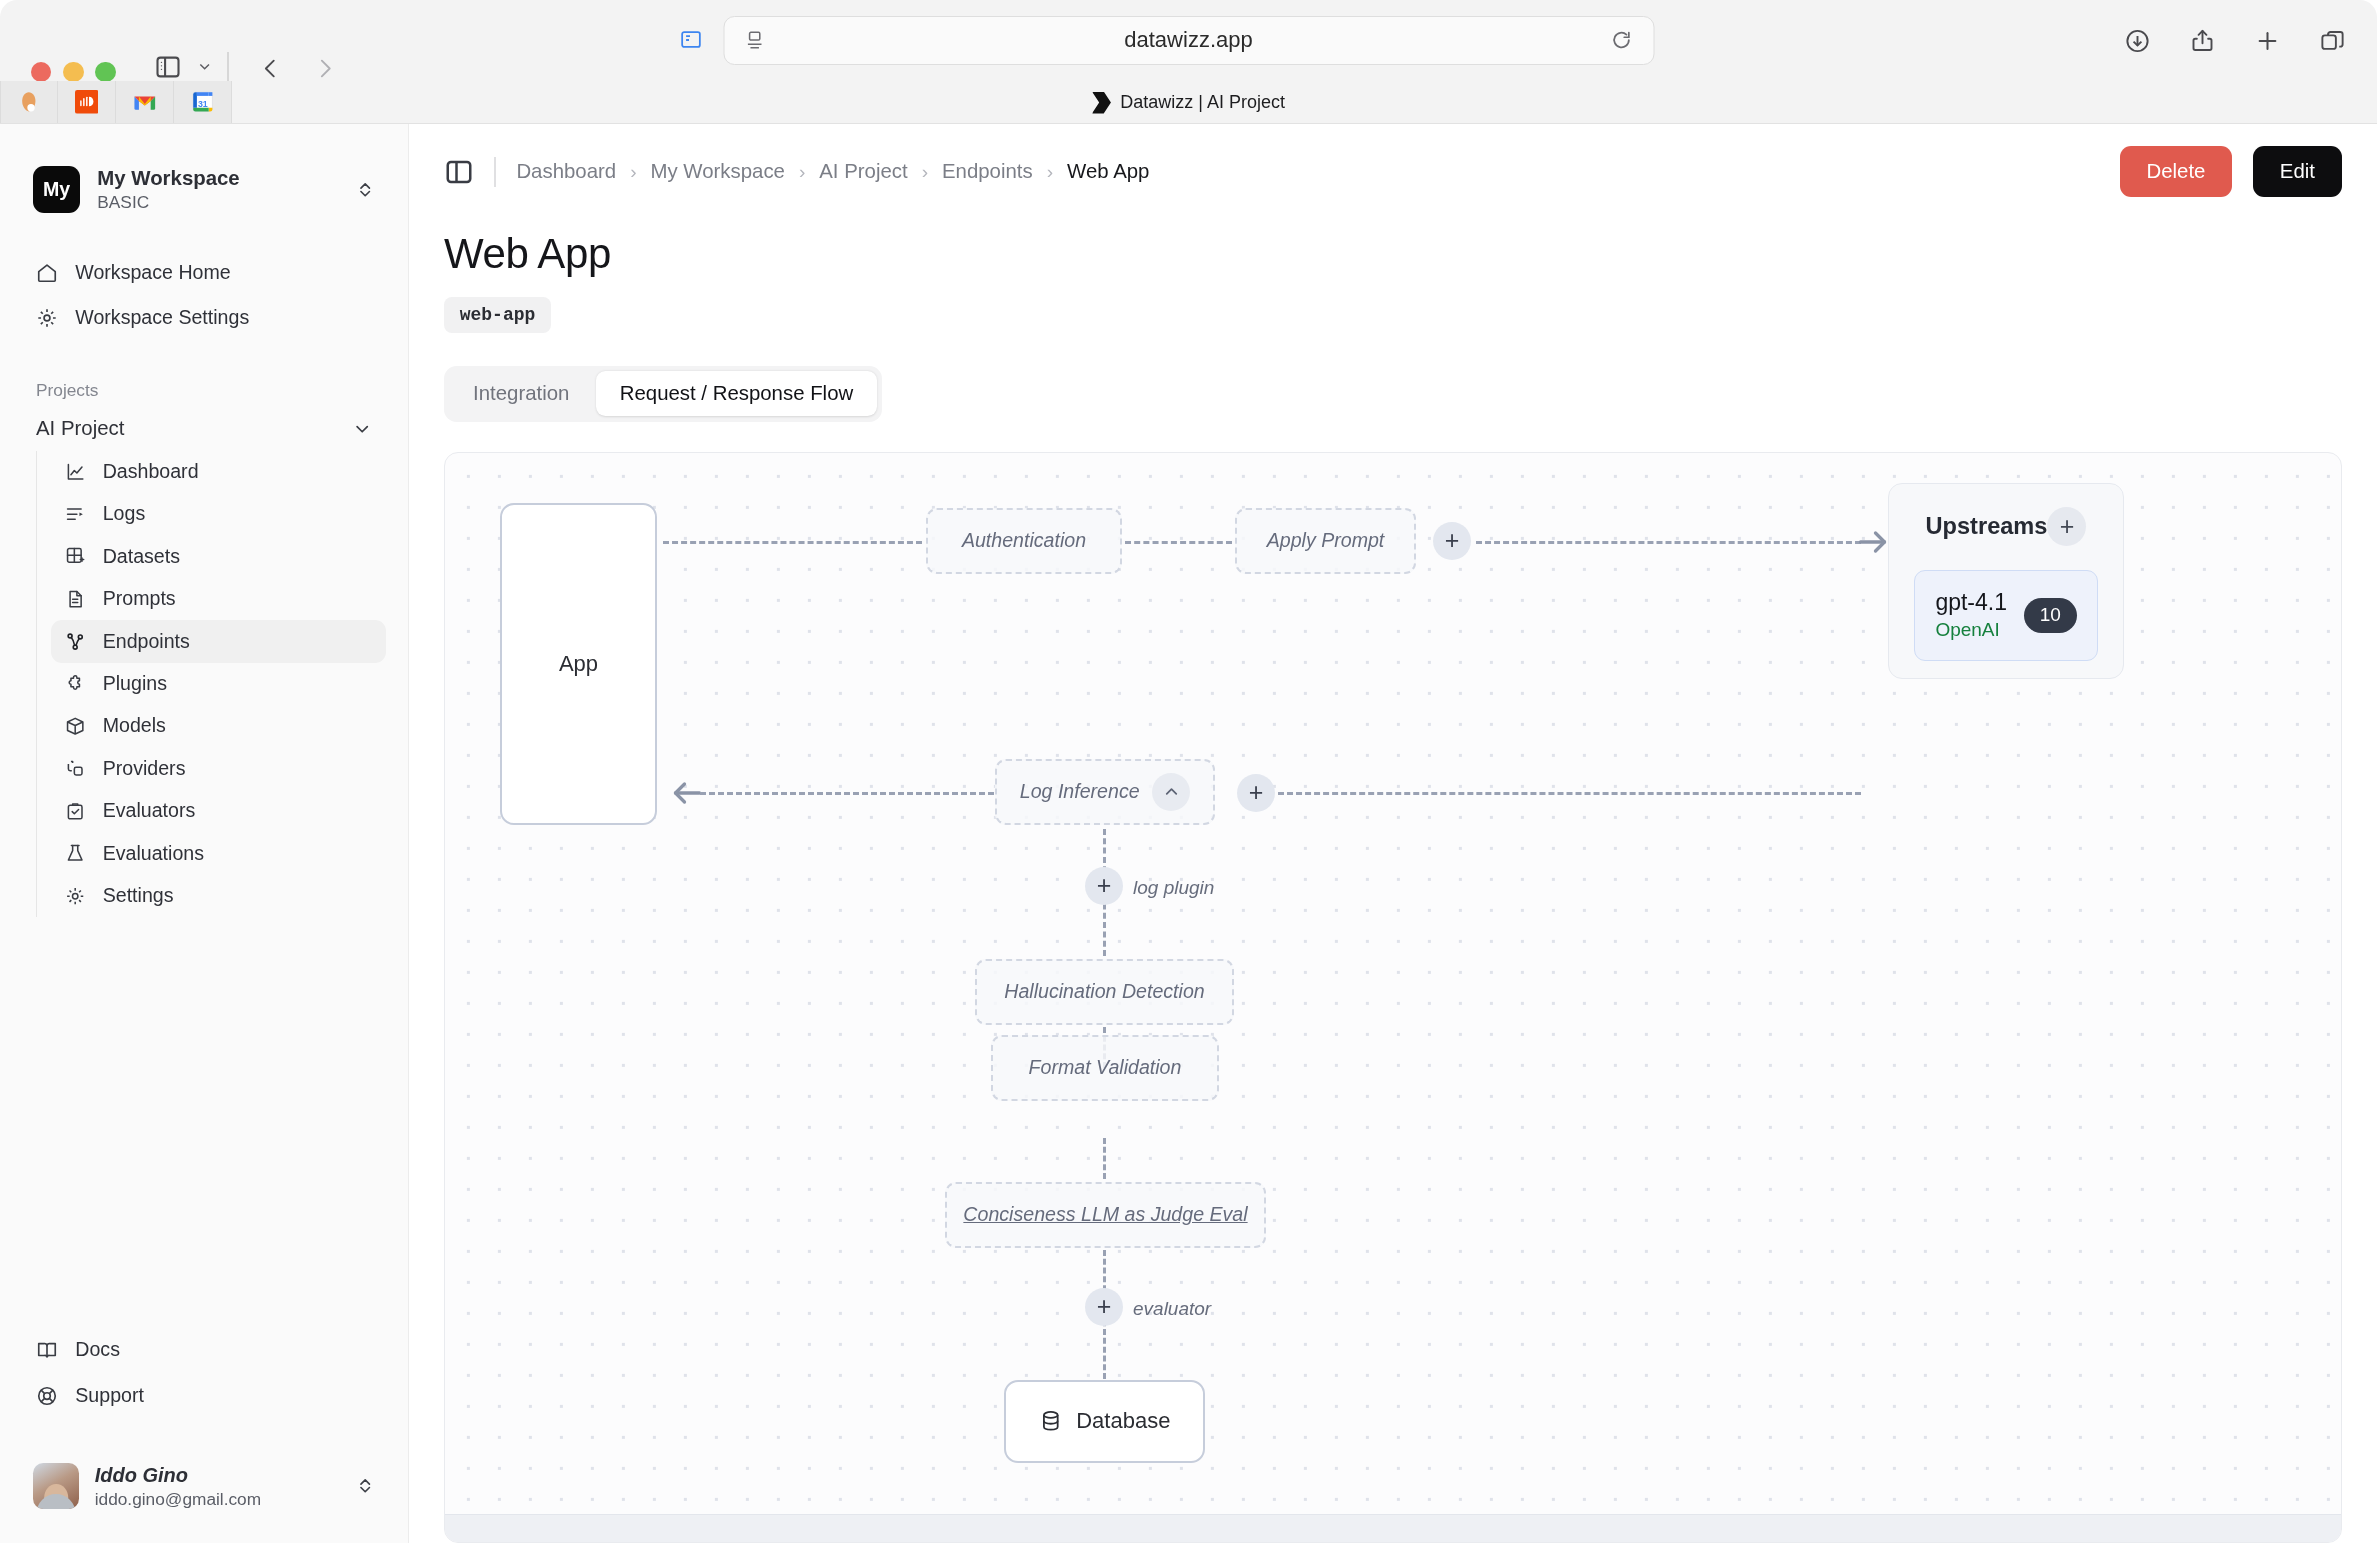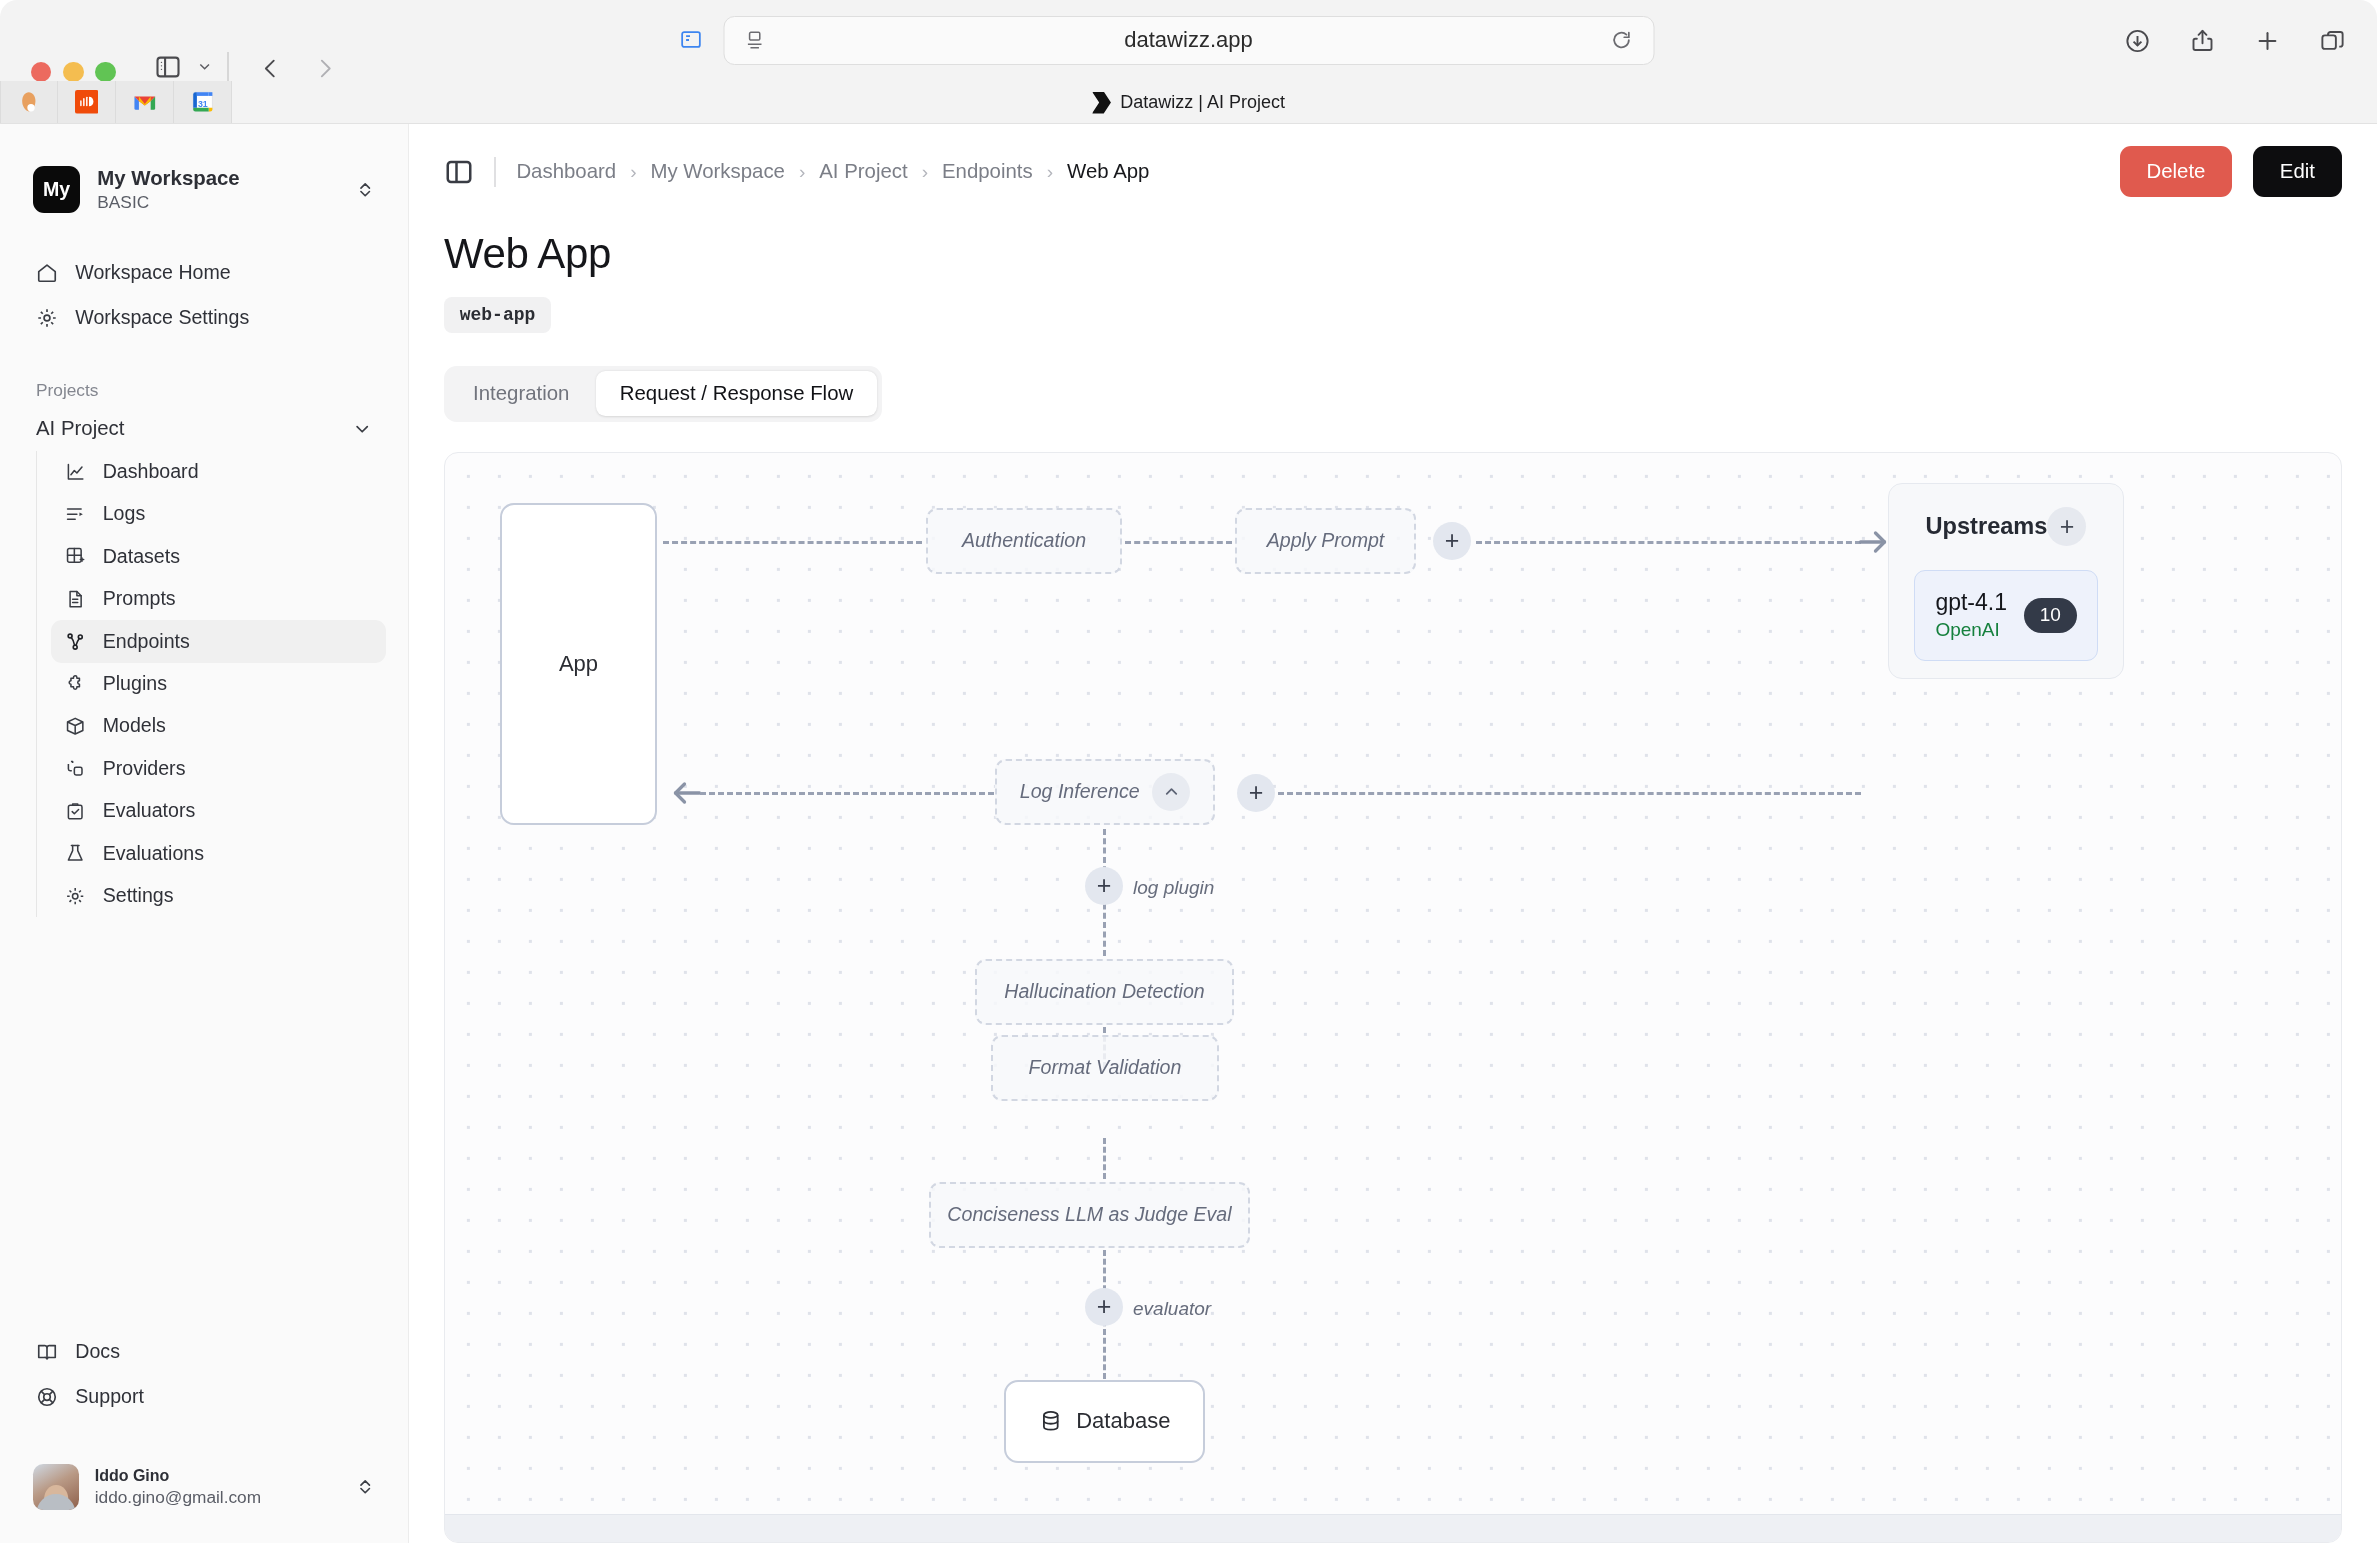--- a/index.html
+++ b/index.html
@@ -159,21 +159,21 @@
     width:23.6px; height:27px; transform:translateX(-50%);
     border-radius:50% 50% 42% 42%;
     background:#d8b79c;
   }
   .user-pic::before {
     content:""; position:absolute; left:50%; bottom:-4.7px;
     width:39px; height:20.4px; transform:translateX(-50%);
     border-radius:20.4px 20.4px 0 0; background:#b9bec4; z-index:2;
   }
   .user-txt { flex:1; min-width:0; }
-  .user-name { font-size: 16px; font-weight: 700; color: #2d2f36; line-height:1.25; }
+  .user-name { font-size: 20px; font-weight: 700; color: #2d2f36; line-height:1.25;font-style:italic; }
   .user-mail { font-size: 17.3px; color: #5a5d66; line-height:1.3; white-space:nowrap; overflow:hidden; text-overflow:ellipsis; }
 
   
   .main {
     flex: 1; min-width: 0;
     background: #ffffff;
     display: flex; flex-direction: column;
     position: relative;
   }
   .topbar {
@@ -766,21 +766,21 @@
         </div>
 
         <div class="vline" style="left:658px; top:574px; height:41px;"></div>
 
         <div class="node node-dashed" style="left:546px; top:582px; width:228px; height:66px;">
           <span>Format Validation</span>
         </div>
 
         <div class="vline" style="left:658px; top:685px; height:41px;"></div>
 
-        <div class="node node-dashed" style="left:484px; top:729px; width:321px; height:66px;">
+        <div class="node node-dashed" style="left:500px; top:729px; width:321px; height:66px;text-decoration:underline;">
           <span>Conciseness LLM as Judge Eval</span>
         </div>
 
         <div class="vline" style="left:658px; top:797px; height:129px;"></div>
         <div class="plusdot" style="left:640px; top:835px;">
           <span>+</span>
         </div>
         <div class="edge-label" style="left:688px; top:845px;">evaluator</div>
 
         <div class="node node-solid" style="left:559px; top:927px; width:201px; height:83px; gap:14px;">

